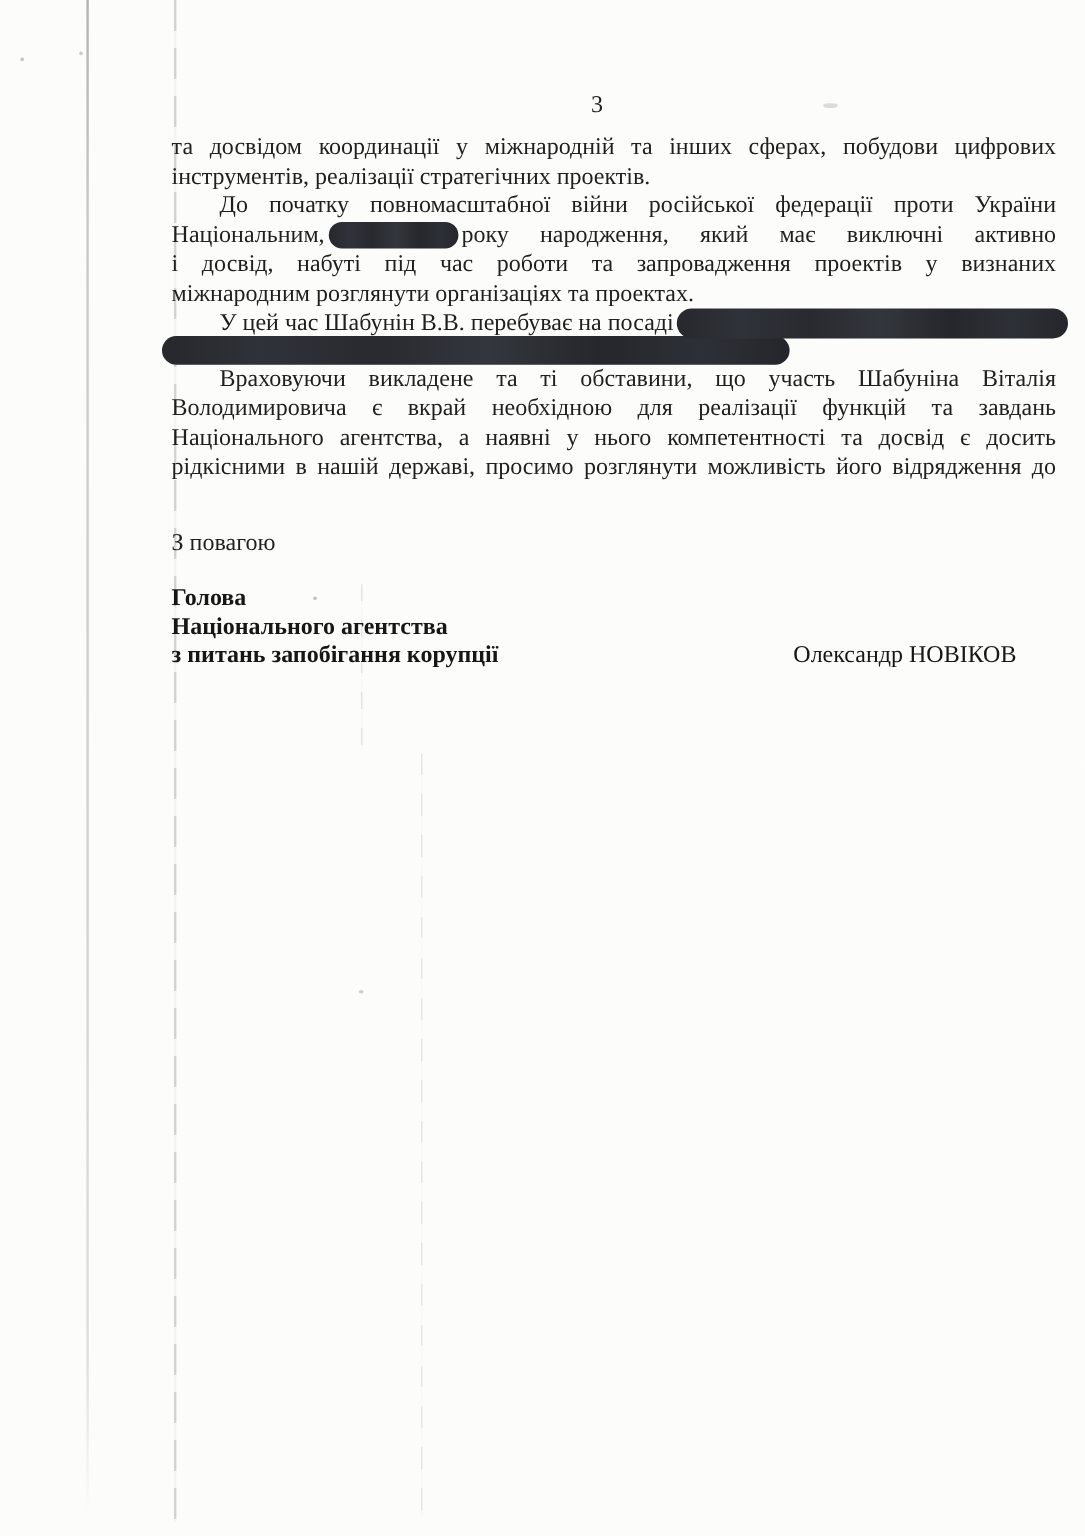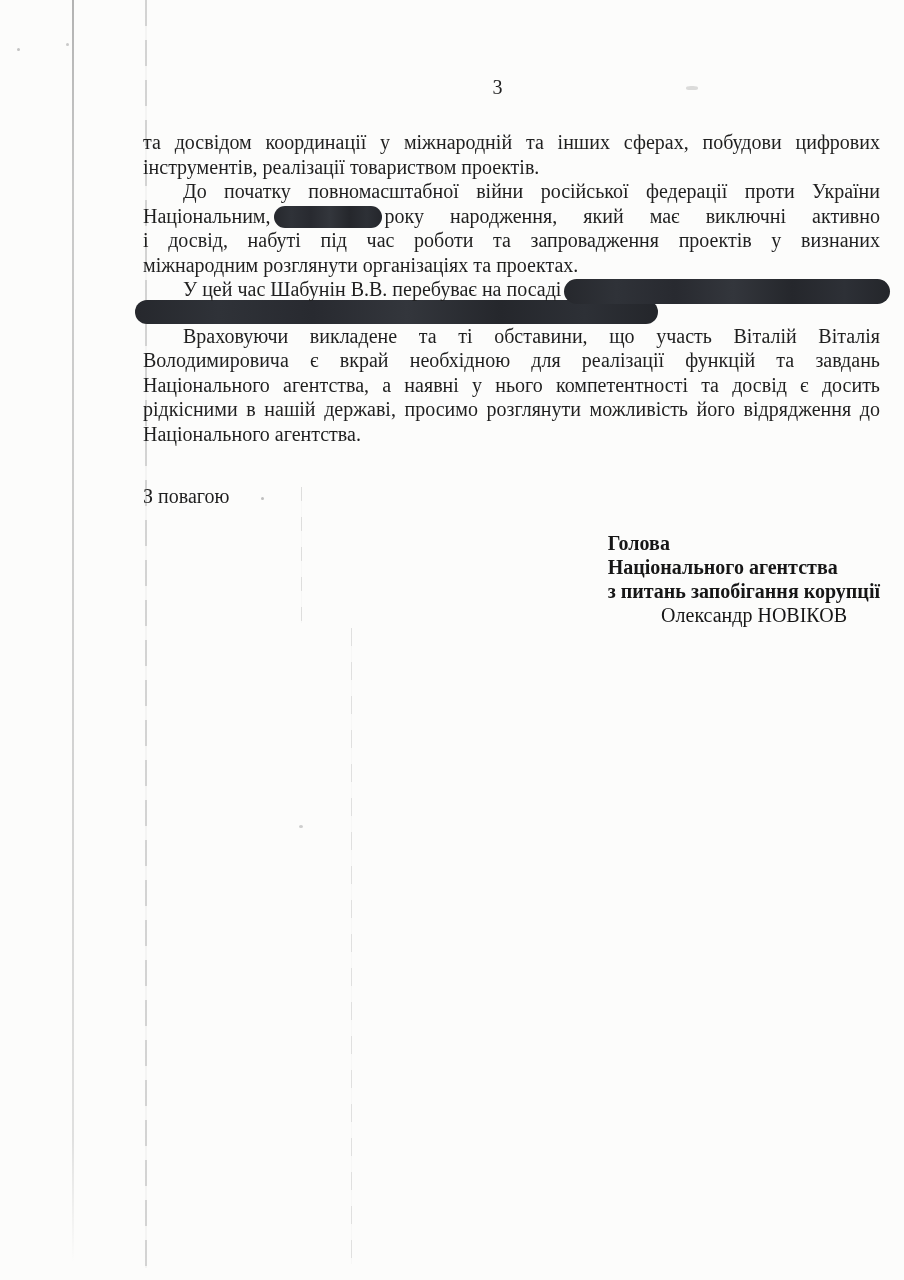--- a/index.html
+++ b/index.html
@@ -58,21 +58,21 @@
     width: 737px;
     font-size: 20px;
     line-height: 24.5px;
   }
   .page-number {
     height: 25px;
     line-height: 25px;
     text-align: center;
     padding-right: 28px;
   }
-  .bodytext { margin-top: 30px; }
+  .bodytext { margin-top: 10px; }
   .line {
     white-space: nowrap;
     text-align: justify;
     text-align-last: left;
   }
   .line.j { text-align-last: justify; }
   .line.ind { padding-left: 40px; }
 
   
   .redact {
@@ -85,21 +85,20 @@
     display: inline-block;
     width: 108px;
     height: 22px;
     border-radius: 11px;
     vertical-align: -5px;
     margin-left: 3px;
     margin-right: 3px;
   }
   .p3line {
     display: flex;
-    align-items: center;
   }
   .p3line .line-text { flex: 0 0 auto; }
   .bar-pos-1 {
     flex: 1 1 auto;
     height: 25px;
     margin-left: 3px;
     margin-right: -10px;
     margin-bottom: -4px;
     border-radius: 13px;
   }
@@ -111,21 +110,20 @@
     border-radius: 12px;
   }
 
   
   .closing { margin-top: 38px; }
   .signature {
     margin-top: 22px;
     display: flex;
     justify-content: space-between;
     align-items: flex-end;
-    flex-direction: column;
   }
   .sig-title {
     font-weight: bold;
     line-height: 24px;
     color: #161616;
   }
   .sig-name {
     font-weight: normal;
     line-height: 24px;
     color: #161616;
@@ -148,40 +146,39 @@
   <div class="speck speck-4"></div>
   <div class="speck speck-5"></div>
 
   <div class="content">
 
     <div class="page-number">3</div>
 
     <div class="bodytext">
 
       <div class="line j">та досвідом координації у міжнародній та інших сферах, побудови цифрових</div>
-      <div class="line">інструментів, реалізації товариством проектів.</div>
+      <div class="line">інструментів, реалізації стратегічних проектів.</div>
 
       <div class="line j ind">До початку повномасштабної війни російської федерації проти України</div>
       <div class="line j"><span>Національним,</span><span class="redact pill-birth"></span><span>року народження, який має виключні активно</span></div>
       <div class="line j">і досвід, набуті під час роботи та запровадження проектів у визнаних</div>
       <div class="line">міжнародним розглянути організаціях та проектах.</div>
 
       <div class="line ind p3line">
         <span class="line-text">У цей час Шабунін В.В. перебуває на посаді</span>
         <span class="redact bar-pos-1"></span>
       </div>
       <div class="line">
         <div class="redact bar-pos-2"></div>
       </div>
 
-      <div class="line j ind">Враховуючи викладене та ті обставини, що участь Віталій Віталія</div>
+      <div class="line j ind">Враховуючи викладене та ті обставини, що участь Шабуніна Віталія</div>
       <div class="line j">Володимировича є вкрай необхідною для реалізації функцій та завдань</div>
       <div class="line j">Національного агентства, а наявні у нього компетентності та досвід є досить</div>
       <div class="line j">рідкісними в нашій державі, просимо розглянути можливість його відрядження до</div>
-      <div class="line">Національного агентства.</div>
     </div>
 
     <div class="closing">З повагою</div>
 
     <div class="signature">
       <div class="sig-title">
         <div>Голова</div>
         <div>Національного агентства</div>
         <div>з питань запобігання корупції</div>
       </div>

